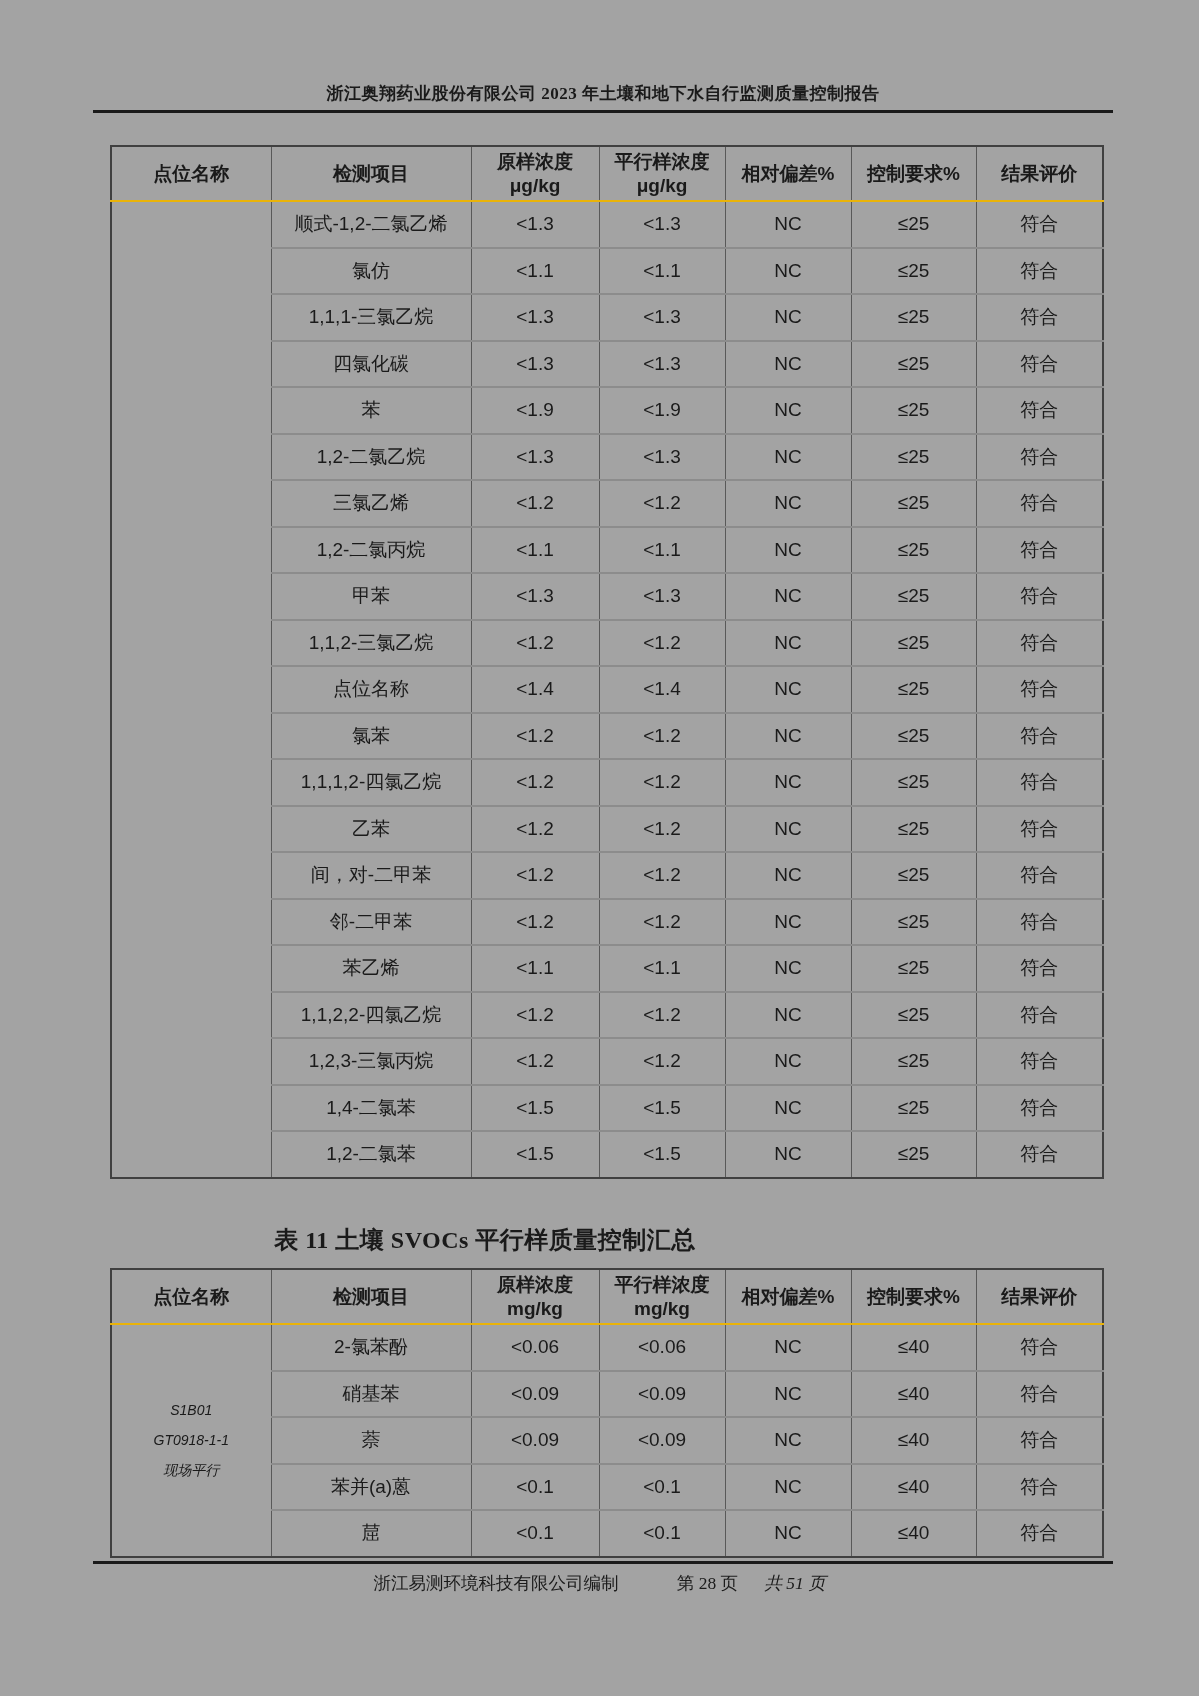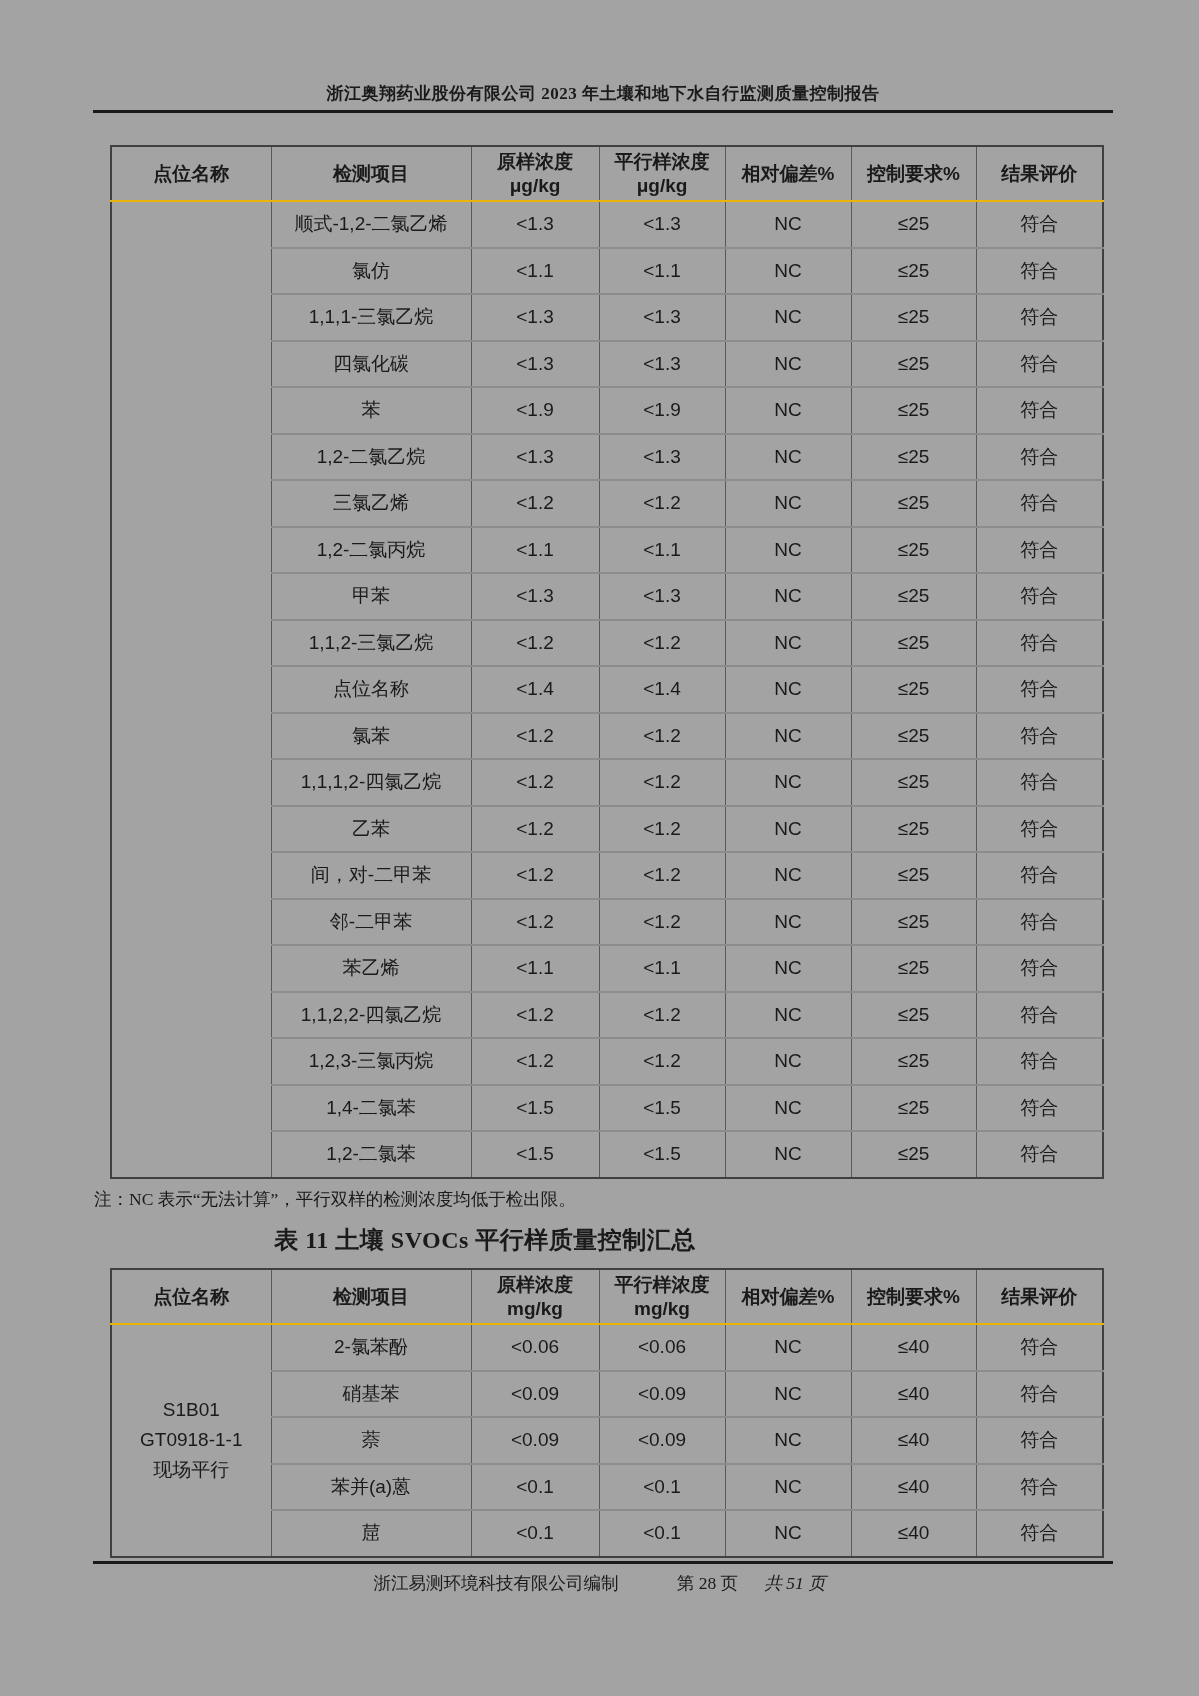--- a/index.html
+++ b/index.html
@@ -51,21 +51,21 @@
   .report-table td {
     font-size:19px;
     height:46.5px;
     border-left:1px solid #595959;
     border-top:2px solid #8c8c8c;
     padding:0; text-align:center; vertical-align:middle;
   }
   .report-table tbody tr:first-child td { border-top:2px solid #eab308; }
   .report-table td.site-cell {
     border-left:none;
-    font-size:19px; line-height:30px;
+    font-size:14px; line-height:30px;font-style:italic;
   }
   
   .note {
     position:absolute; left:94px; top:1188px;
     font-size:17.5px; line-height:22px;
   }
   .table2-title {
     position:absolute; left:0; top:1224px; width:970px;
     text-align:center;
     font-size:24px; font-weight:700; letter-spacing:0.5px;
@@ -288,21 +288,20 @@
           <td>1,2-二氯苯</td>
           <td>&lt;1.5</td>
           <td>&lt;1.5</td>
           <td>NC</td>
           <td>≤25</td>
           <td>符合</td>
         </tr>
       </tbody>
   </table>
 
-  <div class="note">注：NC 表示“无法计算”，平行双样的检测浓度均低于检出限。</div>
 
   <div class="table2-title">表 11 土壤 SVOCs 平行样质量控制汇总</div>
 
   <table class="report-table t2">
     <colgroup>
       <col style="width:160px">
         <col style="width:200px">
         <col style="width:128px">
       <col style="width:126px">
         <col style="width:126px">

